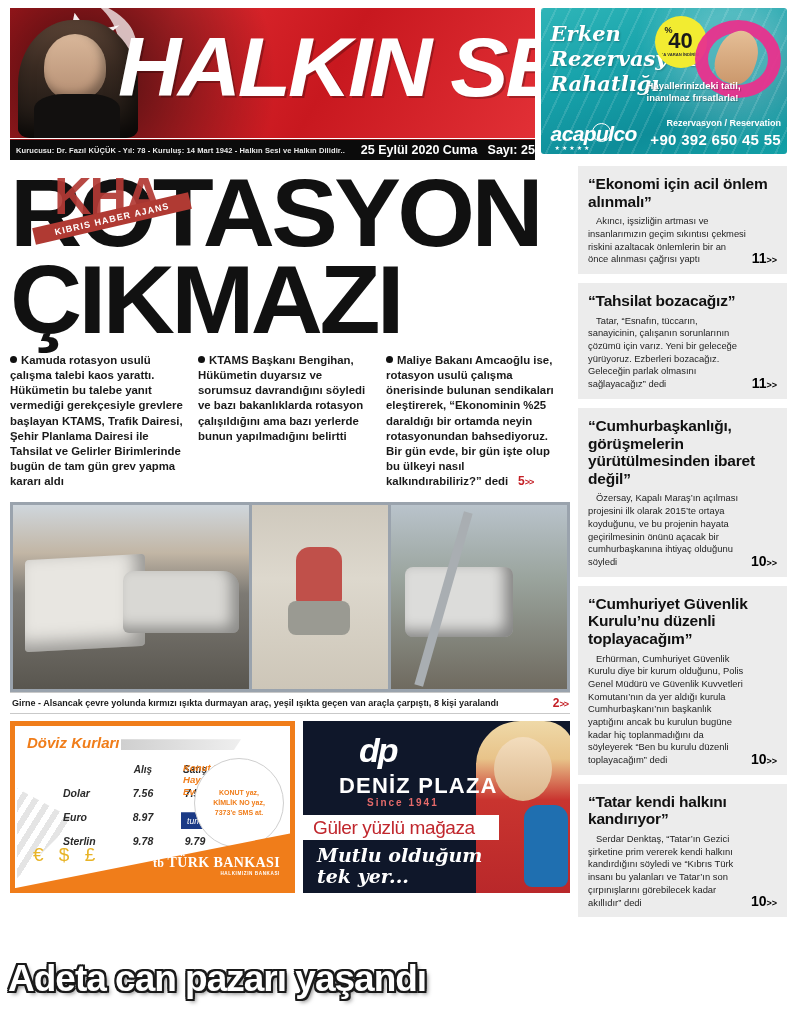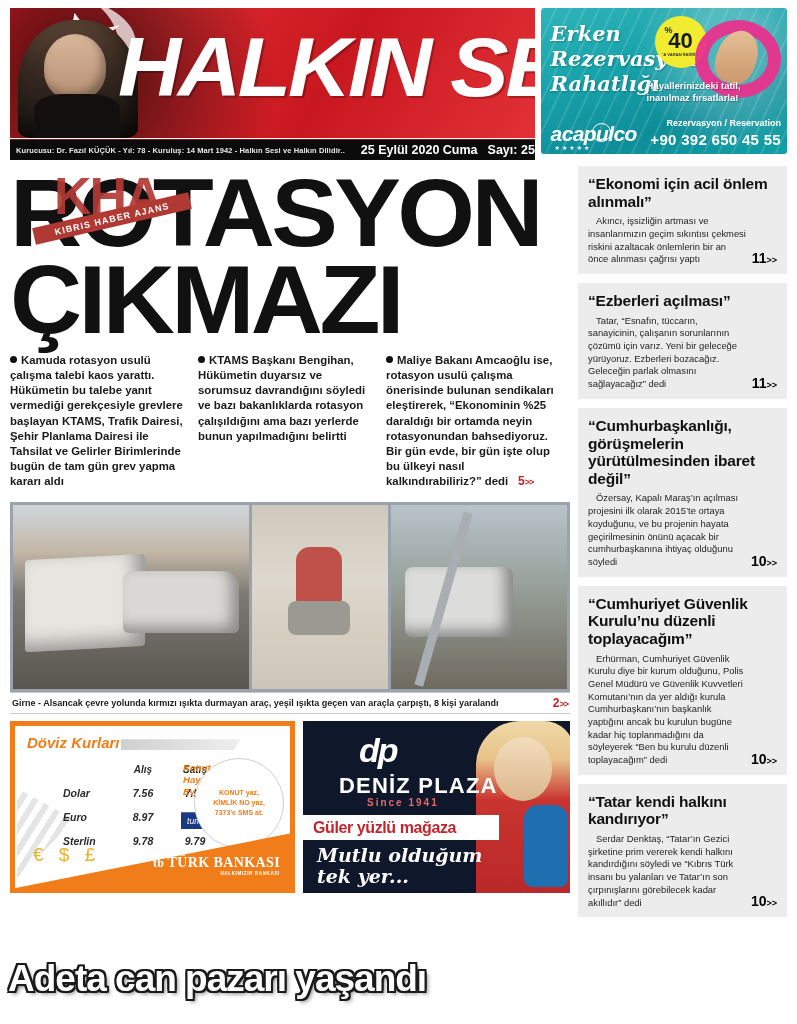--- a/index.html
+++ b/index.html
@@ -210,21 +210,21 @@
   .dv-bank small{display:block;font-size:4.6px;letter-spacing:.6px;text-align:right;font-family:"Liberation Sans",sans-serif;}
   .dv-bank .tb{display:inline-block;font-size:12px;margin-right:3px;}
 
   .ad-deniz{
     position:relative;width:267px;height:172px;background:#0f172a;overflow:hidden;
   }
   .dz-logo{position:absolute;left:56px;top:10px;color:#fff;font-size:34px;font-weight:bold;font-style:italic;letter-spacing:-2px;}
   .dz-name{position:absolute;left:36px;top:52px;color:#fff;font-size:22px;font-weight:bold;letter-spacing:1.2px;}
   .dz-since{position:absolute;left:64px;top:76px;color:#e46a6a;font-size:10px;font-weight:bold;letter-spacing:2px;}
   .dz-band{position:absolute;left:0;top:94px;width:196px;height:25px;background:#fff;display:flex;align-items:center;padding-left:10px;box-sizing:border-box;}
-  .dz-band span{color:#c0262c;font-size:16px;font-weight:bold;letter-spacing:-.4px;}
+  .dz-band span{color:#c0262c;font-size:19px;font-weight:normal;letter-spacing:-.4px;}
   .dz-slogan{position:absolute;left:14px;top:124px;color:#fff;font-size:19px;font-weight:bold;font-style:italic;line-height:1.12;font-family:"DejaVu Serif",serif;}
   .dz-girl{position:absolute;right:-4px;top:0;width:98px;height:172px;
     background:linear-gradient(180deg,#efd9a8 0%,#e8c389 22%,#c9342f 46%,#b9282a 100%);
     border-radius:44px 30px 0 0;}
   .dz-girl:after{content:"";position:absolute;left:18px;top:16px;width:58px;height:64px;border-radius:50%;
     background:linear-gradient(180deg,#f3ddbd,#dbb68c);}
   .dz-bag{position:absolute;right:2px;bottom:6px;width:44px;height:82px;background:#1f6fb0;border-radius:14px 14px 8px 8px;}
 </style>
 </head>
 <body>
@@ -393,21 +393,21 @@
 
       <div class="card">
         <h2>“Ekonomi için acil önlem alınmalı”</h2>
         <div class="cardfoot">
           <p>Akıncı, işsizliğin artması ve insanlarımızın geçim sıkıntısı çekmesi riskini azaltacak önlemlerin bir an önce alınması çağrısı yaptı</p>
           <span class="pg"><span>11</span><span class="arr">&gt;&gt;</span></span>
         </div>
       </div>
 
       <div class="card">
-        <h2>“Ezberleri açılması”</h2>
+        <h2>“Tahsilat bozacağız”</h2>
         <div class="cardfoot">
           <p>Tatar, “Esnafın, tüccarın, sanayicinin, çalışanın sorunlarının çözümü için varız. Yeni bir geleceğe yürüyoruz. Ezberleri bozacağız. Geleceğin parlak olmasını sağlayacağız” dedi</p>
           <span class="pg"><span>11</span><span class="arr">&gt;&gt;</span></span>
         </div>
       </div>
 
       <div class="card">
         <h2>“Cumhurbaşkanlığı, görüşmelerin yürütülmesinden ibaret değil”</h2>
         <div class="cardfoot">
           <p>Özersay, Kapalı Maraş’ın açılması projesini ilk olarak 2015’te ortaya koyduğunu, ve bu projenin hayata geçirilmesinin önünü açacak bir cumhurbaşkanına ihtiyaç olduğunu söyledi</p>

